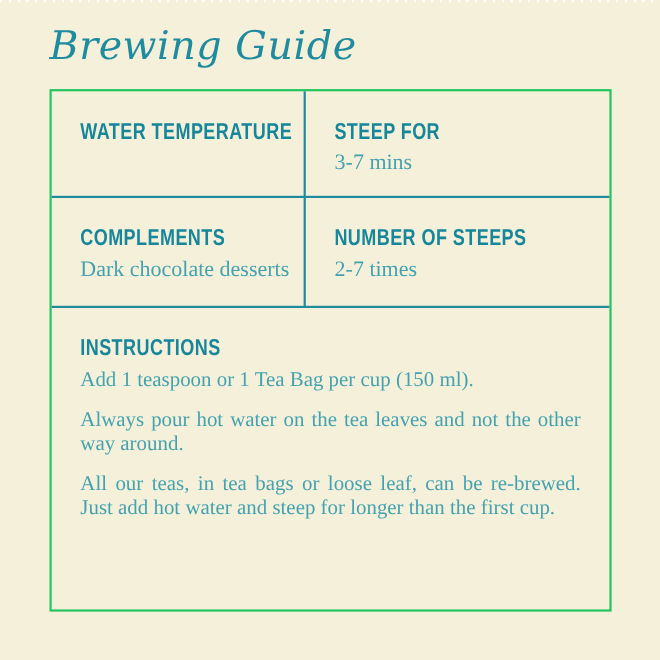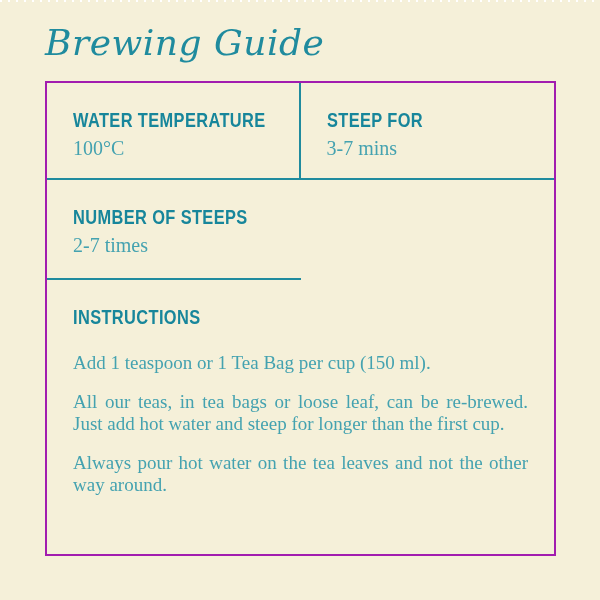--- a/index.html
+++ b/index.html
@@ -32,24 +32,24 @@
     letter-spacing: 0.5px;
     color: #1f8b9e;
     text-align: center;
   }
   .brew-table {
     position: absolute;
     left: 45px;
     top: 81px;
     width: 511px;
     height: 475px;
-    border: 2px solid #a21caf;
+    border: 2px solid #22c55e;
     box-sizing: border-box;
     display: grid;
-    grid-template-columns: 1fr 1fr;
+    grid-template-columns: 1fr;
     grid-template-rows: 97px 100px 1fr;
   }
   .cell {
     padding: 25px 26px 0 26px;
     box-sizing: border-box;
     overflow: hidden;
   }
   .cell.b-right { border-right: 2px solid #1f8b9e; }
   .cell.b-bottom { border-bottom: 2px solid #1f8b9e; }
   .cell.span2 { grid-column: 1 / 3; }
@@ -72,52 +72,55 @@
     color: #44a2b0;
     margin-top: 3px;
     white-space: nowrap;
   }
   .instructions .para {
     font-family: "Liberation Serif", serif;
     font-size: 19px;
     line-height: 22px;
     color: #44a2b0;
     text-align: justify;
-    margin: 17px 0 14px 0;
+    margin: 0 0 14px 0;
   }
   .instructions .cell-label { margin-bottom: 6px; }
 </style>
 </head>
 <body>
 
 <div class="card">
 
   <div class="top-dots"></div>
 
   <h1 class="page-title">Brewing Guide</h1>
 
   <div class="brew-table">
 
     <div class="cell b-right b-bottom">
       <div class="cell-label">WATER TEMPERATURE</div>
-      <div class="cell-value">100°C</div>
     </div>
 
     <div class="cell b-bottom">
       <div class="cell-label">STEEP FOR</div>
       <div class="cell-value">3-7 mins</div>
     </div>
 
+    <div class="cell b-right b-bottom">
+      <div class="cell-label">COMPLEMENTS</div>
+      <div class="cell-value">Dark chocolate desserts</div>
+    </div>
 
     <div class="cell b-bottom">
       <div class="cell-label">NUMBER OF STEEPS</div>
       <div class="cell-value">2-7 times</div>
     </div>
 
     <div class="cell span2 instructions">
       <div class="cell-label">INSTRUCTIONS</div>
       <p class="para">Add 1 teaspoon or 1 Tea Bag per cup (150 ml).</p>
+      <p class="para">Always pour hot water on the tea leaves and not the other way around.</p>
       <p class="para">All our teas, in tea bags or loose leaf, can be re-brewed. Just add hot water and steep for longer than the first cup.</p>
-      <p class="para">Always pour hot water on the tea leaves and not the other way around.</p>
     </div>
 
   </div>
 </div>
 
 </body></html>

